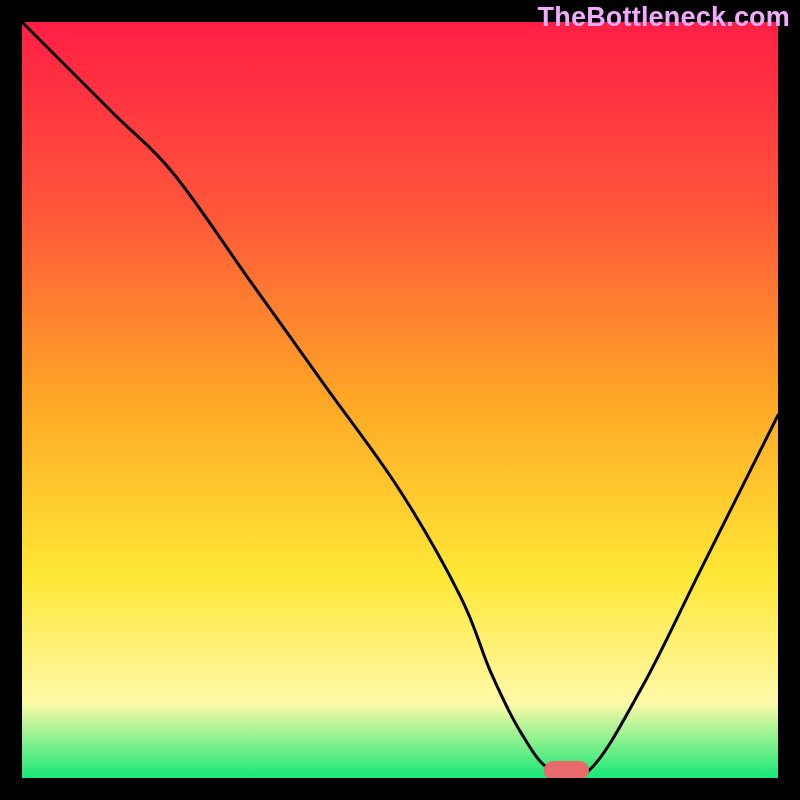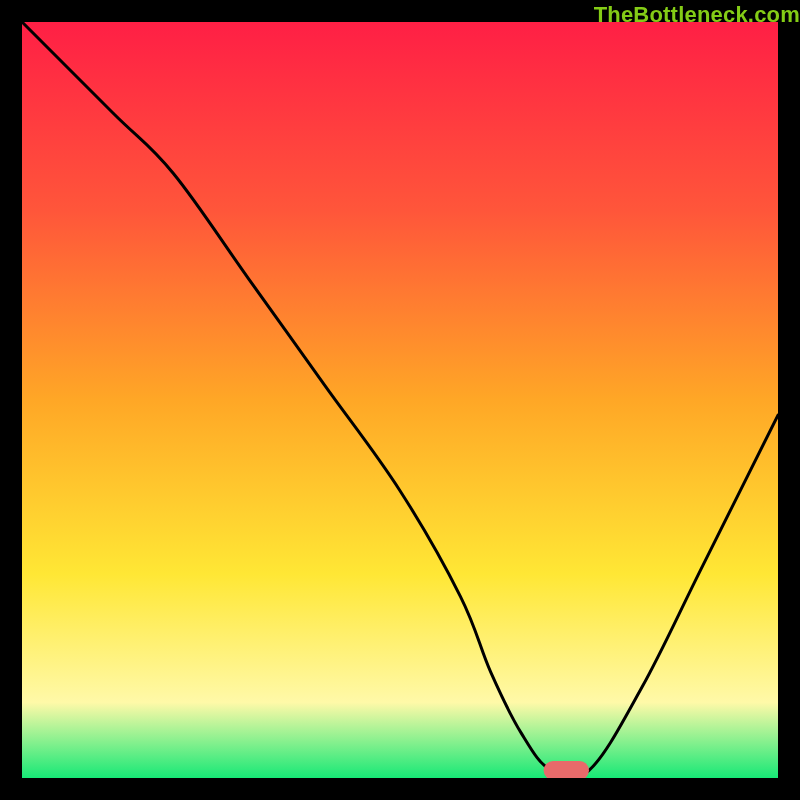--- a/index.html
+++ b/index.html
@@ -20,25 +20,25 @@
     position: absolute;
     left: 22px;
     top: 22px;
     width: 756px;
     height: 756px;
     overflow: hidden;
   }
   .watermark {
     position: absolute;
     top: 2px;
-    right: 0;
+    right: 10px;
     font-family: Arial, Helvetica, sans-serif;
-    font-size: 22px;
+    font-size: 27px;
     font-weight: 600;
-    color: #84cc16;
+    color: #f0abfc;
     letter-spacing: 0.2px;
     user-select: none;
   }
   svg { display: block; }
 </style>
 </head>
 <body>
 
 <div class="stage">
 

